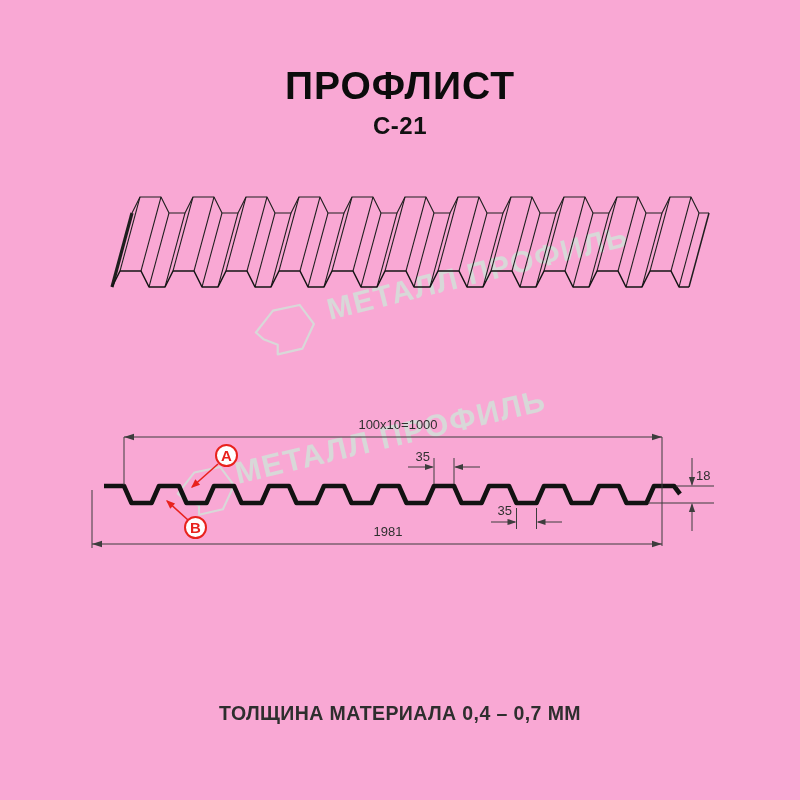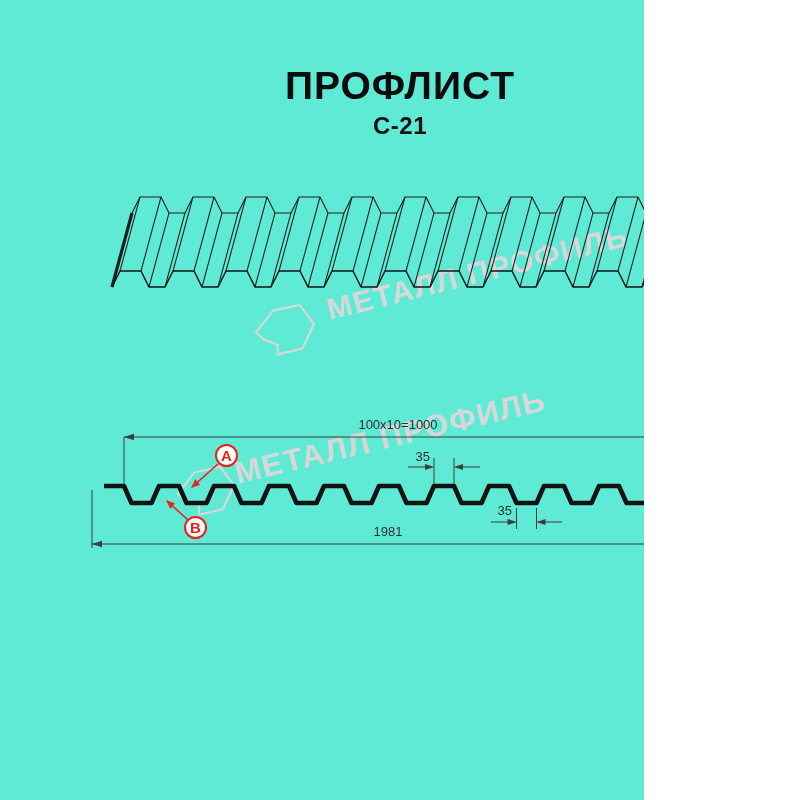--- a/index.html
+++ b/index.html
@@ -1,16 +1,16 @@
 <!DOCTYPE html>
 <html><head>
 <meta charset="utf-8">
 <style>
   html,body{margin:0;padding:0;background:#fff;}
-  .page{position:relative;width:644px;height:800px;background:#5eead4;overflow:hidden;
+  .page{position:relative;width:800px;height:800px;background:#f9a8d4;overflow:hidden;
         font-family:"Liberation Sans", sans-serif;}
   .title{position:absolute;left:400px;top:64px;transform:translateX(-50%);
          font-size:39px;font-weight:800;letter-spacing:1px;color:#0c0c0c;white-space:nowrap;}
   .subtitle{position:absolute;left:400px;top:112px;transform:translateX(-50%);
             font-size:24px;font-weight:700;letter-spacing:.5px;color:#111;white-space:nowrap;}
   .note{position:absolute;left:400px;top:702px;transform:translateX(-50%);
         font-size:19.5px;font-weight:700;letter-spacing:.4px;color:#2e2e2e;white-space:nowrap;}
   svg.lines{position:absolute;left:0;top:0;}
   .dim{position:absolute;font-size:13px;color:#303030;white-space:nowrap;}
   .dim.center{transform:translateX(-50%);}
@@ -130,13 +130,14 @@
 
   <span class="dim center" style="left:398px;top:417px;">100x10=1000</span>
   <span class="dim rightal" style="left:430px;top:449px;">35</span>
   <span class="dim rightal" style="left:512px;top:503px;">35</span>
   <span class="dim" style="left:696px;top:468px;">18</span>
   <span class="dim center" style="left:388px;top:524px;">1981</span>
 
   <div class="callout" style="left:215px;top:444px;">A</div>
   <div class="callout" style="left:184px;top:516px;">B</div>
 
+  <div class="note">ТОЛЩИНА МАТЕРИАЛА 0,4 – 0,7 ММ</div>
 </div>
 
 </body></html>

